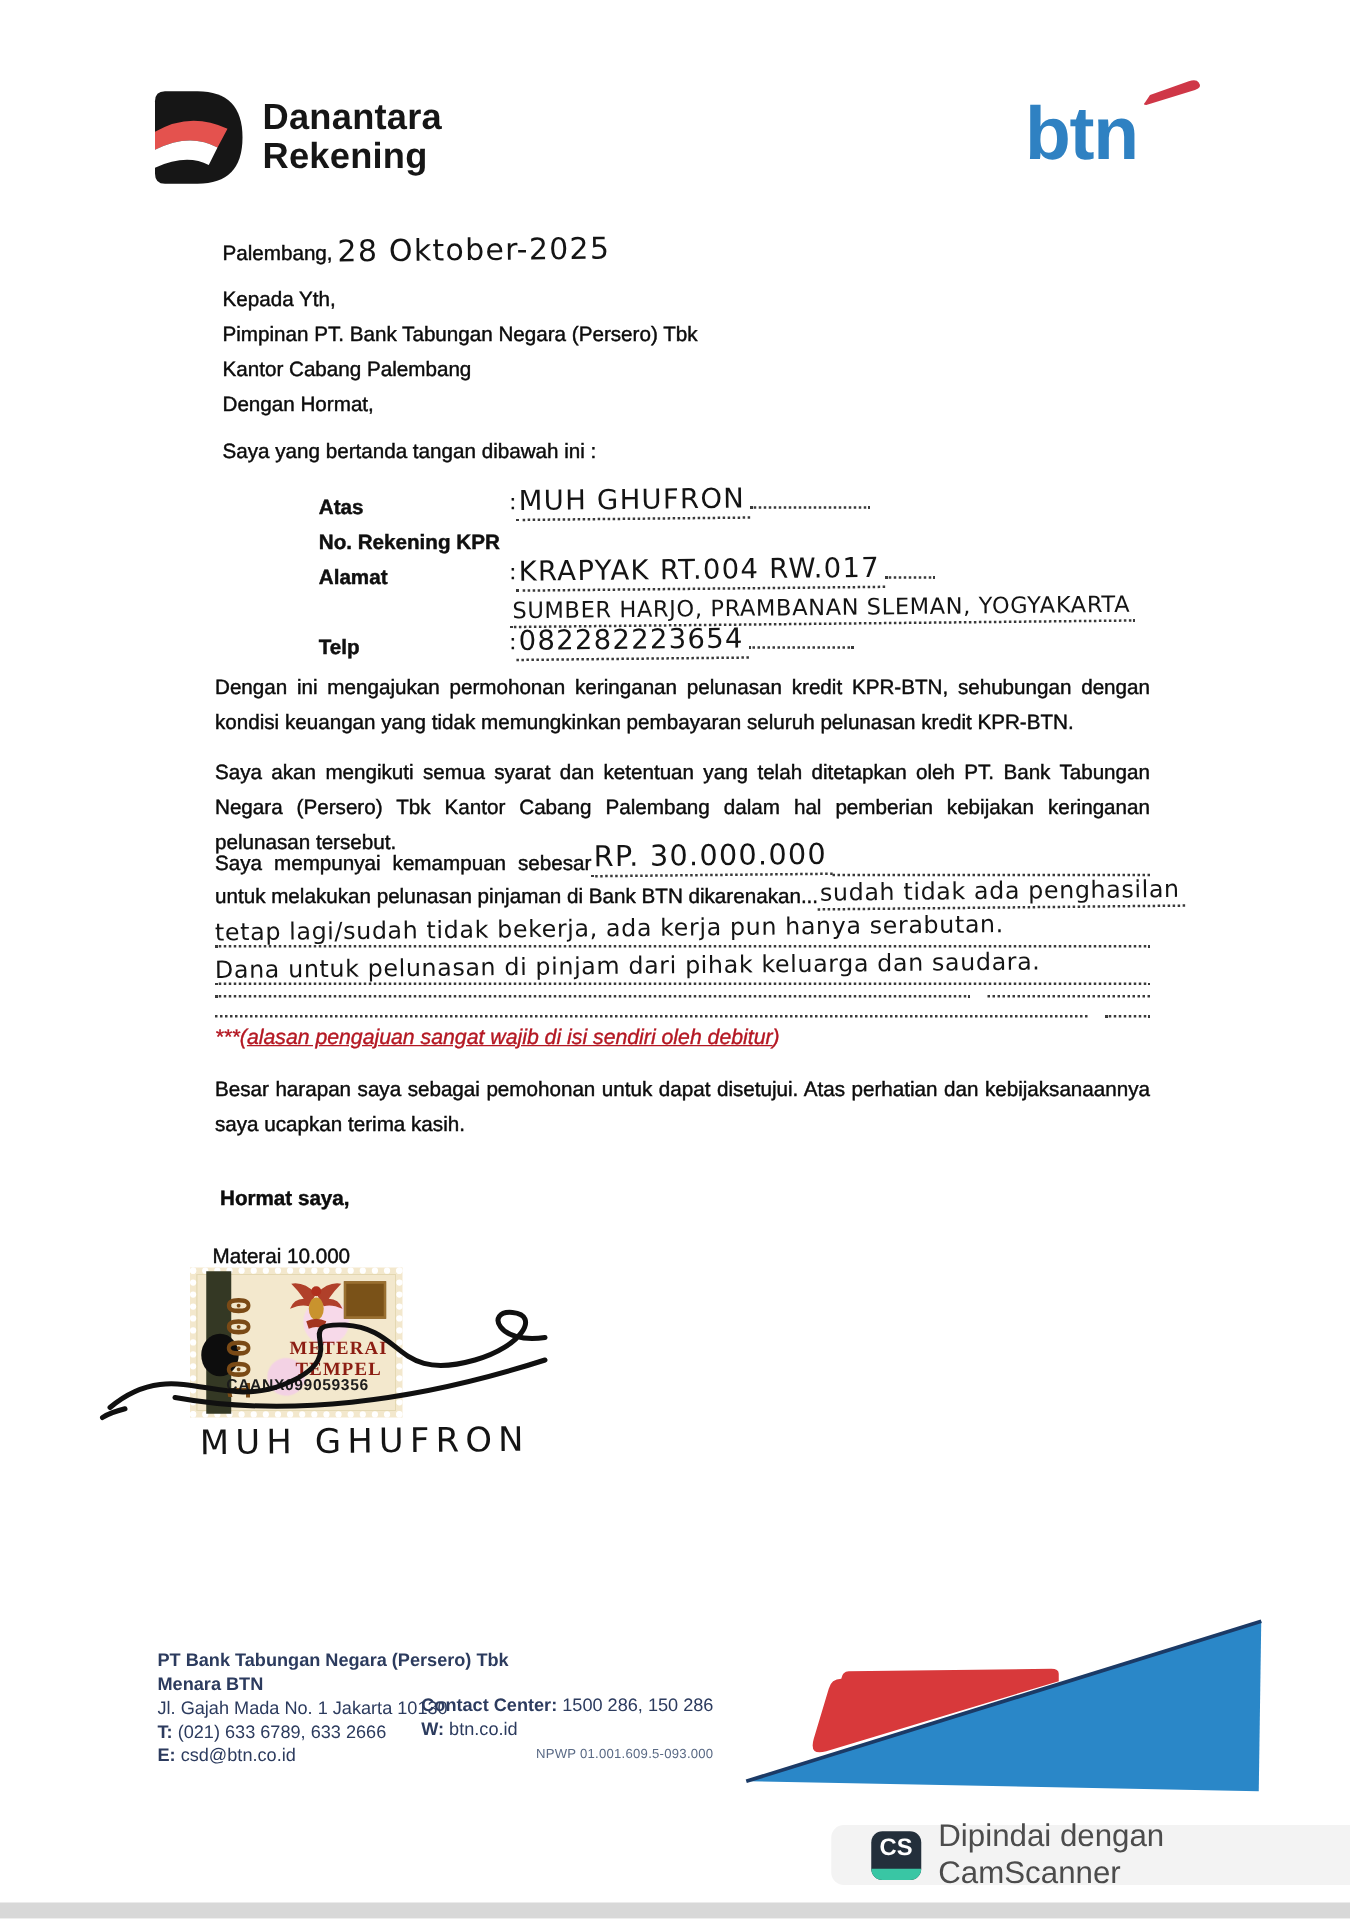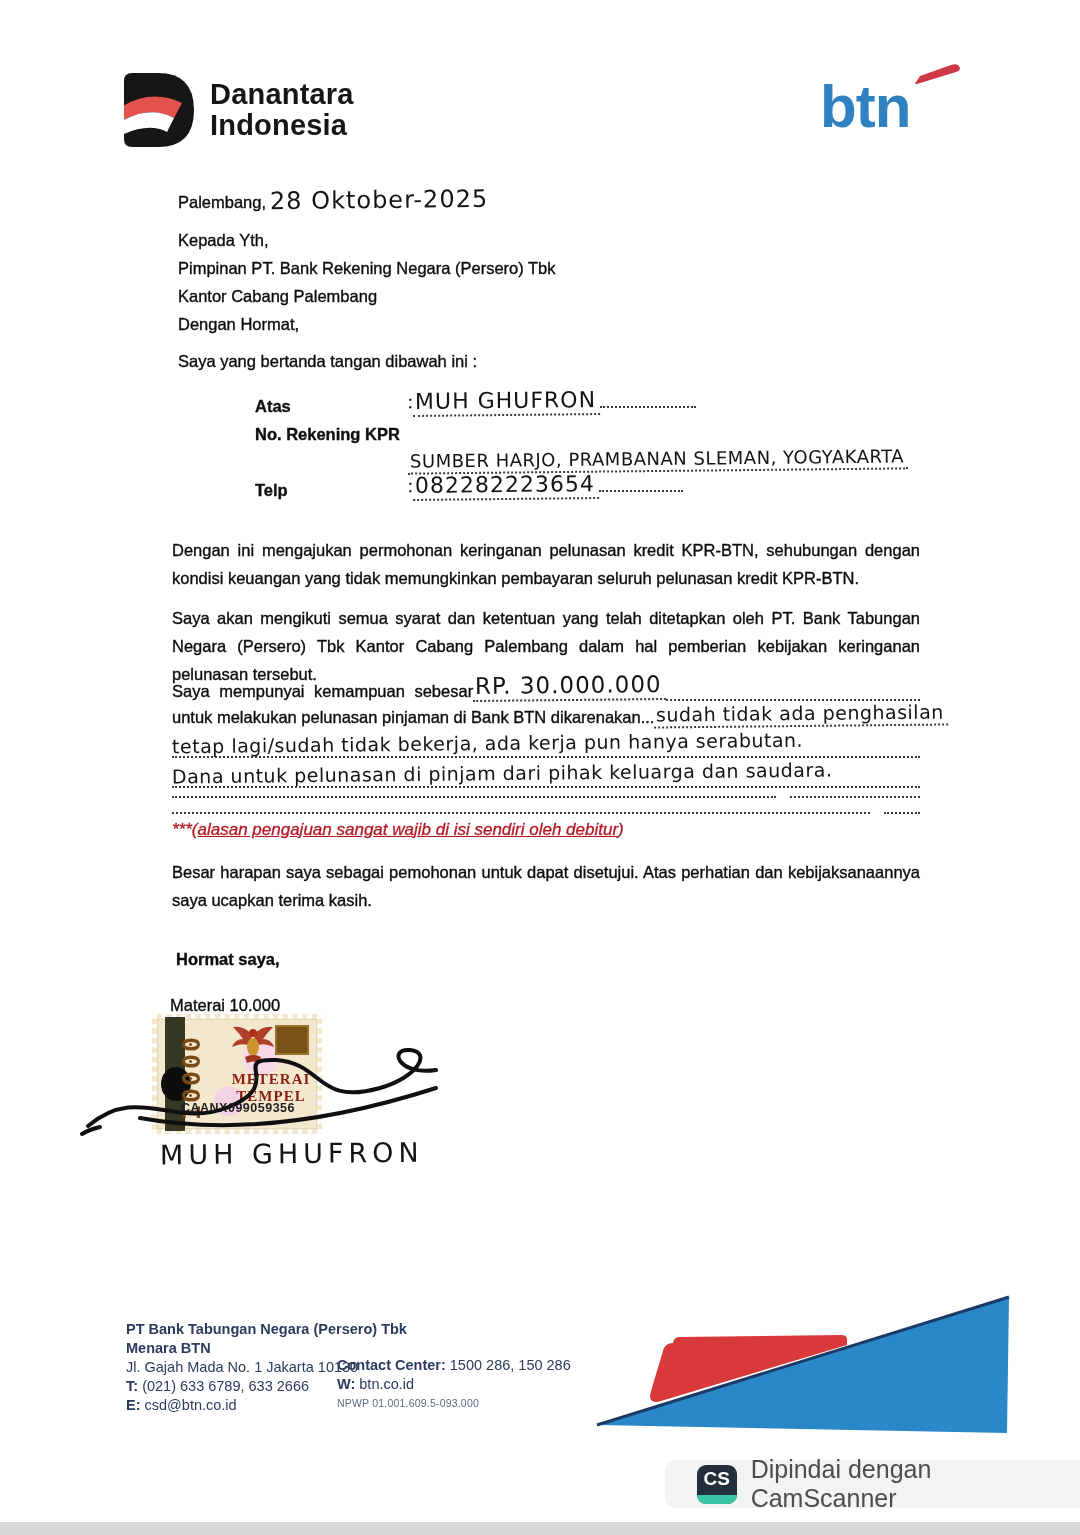--- a/index.html
+++ b/index.html
@@ -86,21 +86,21 @@
   .stamp-serial { position:absolute; left:24px; bottom:14px; font-size:12.5px; font-weight:bold;
     color:#1c1c1c; letter-spacing:0.5px; }
   .garuda { position:absolute; left:74px; top:4px; }
 
   .sig-svg { left:78px; top:1030px; }
   .signer { left:160px; top:1138px; font-size:27px; letter-spacing:5px; }
 
   
   .footer-left { left:126px; top:1320px; color:#2c3b5e; font-size:14.5px; line-height:19px; }
   .footer-right { left:337px; top:1356px; color:#2c3b5e; font-size:14.5px; line-height:19px; }
-  .npwp { font-size:10.5px; color:#5a6a85; letter-spacing:0.2px; }
+  .npwp { font-size:10.5px; color:#5a6a85; letter-spacing:0.2px;text-align:right; }
 
   .corner-svg { left:585px; top:1283px; }
 
   
   .cs-badge { left:665px; top:1460px; width:415px; height:48px; background:#f3f3f3;
     border-radius:10px 0 0 10px; display:flex; align-items:center; }
   .cs-icon { position:relative; width:40px; height:39px; margin-left:32px; background:#232f3b;
     border-radius:9px; overflow:hidden;padding-left:12px; }
   .cs-icon span { position:absolute; left:0; right:0; top:3px; text-align:center;
     color:#fff; font-weight:bold; font-size:19px; }
@@ -122,51 +122,55 @@
           </clipPath>
         </defs>
       <path d="M10 1 H36 Q72 1 72 38 Q72 75 36 75 H10 Q2 75 2 67 V9 Q2 1 10 1 Z" fill="#161616"></path>
       <g clip-path="url(#dshape)">
         <path d="M-2 36 Q28 16 60 31 L52 46 Q28 33 -2 50 Z" fill="#e4524e"></path>
         <path d="M-2 50 Q28 33 52 46 L45 60 Q26 50 -2 64 Z" fill="#ffffff"></path>
       </g>
     </svg>
     <div class="dn-text">
       <div>Danantara</div>
-      <div>Indonesia</div>
+      <div>Rekening</div>
     </div>
   </div>
 
   <div class="abs btn-logo">
     <span class="btn-word">btn</span>
     <svg class="btn-accent" width="56" height="26" viewBox="0 0 56 26">
       <path d="M4 20 Q2 22 5 22 L44 10 Q50 8 47 4 Q45 1 39 3 L8 14 Z" fill="#cf3747"></path>
     </svg>
   </div>
 
   <div class="abs date-line">
     <span class="printed">Palembang,</span><span class="hand hand-date">28 Oktober-2025</span>
   </div>
 
   <div class="abs recipient printed">
     <div>Kepada Yth,</div>
-    <div>Pimpinan PT. Bank Rekening Negara (Persero) Tbk</div>
+    <div>Pimpinan PT. Bank Tabungan Negara (Persero) Tbk</div>
     <div>Kantor Cabang Palembang</div>
     <div>Dengan Hormat,</div>
   </div>
 
   <div class="abs intro printed">Saya yang bertanda tangan dibawah ini :</div>
 
   <div class="abs fields">
     <div class="frow">
       <span class="flabel">Atas</span>
       <span class="fval"><span class="printed">:</span><span class="hand fhand hu">MUH GHUFRON</span><span class="dotfill" style="width:96px"></span></span>
     </div>
     <div class="frow">
       <span class="flabel">No. Rekening KPR</span>
+    </div>
+    <div class="frow">
+      <span class="flabel">Alamat</span>
+      <span class="fval"><span class="printed">:</span><span class="hand fhand hu">KRAPYAK RT.004 RW.017</span><span class="dotfill" style="width:40px"></span></span>
     </div>
     <div class="frow indent2">
       <span class="fval"><span class="hand fhand-sm hu">SUMBER HARJO, PRAMBANAN SLEMAN, YOGYAKARTA</span></span>
     </div>
     <div class="frow">
       <span class="flabel">Telp</span>
       <span class="fval"><span class="printed">:</span><span class="hand fhand hu">082282223654</span><span class="dotfill" style="width:84px"></span></span>
     </div>
   </div>
 

